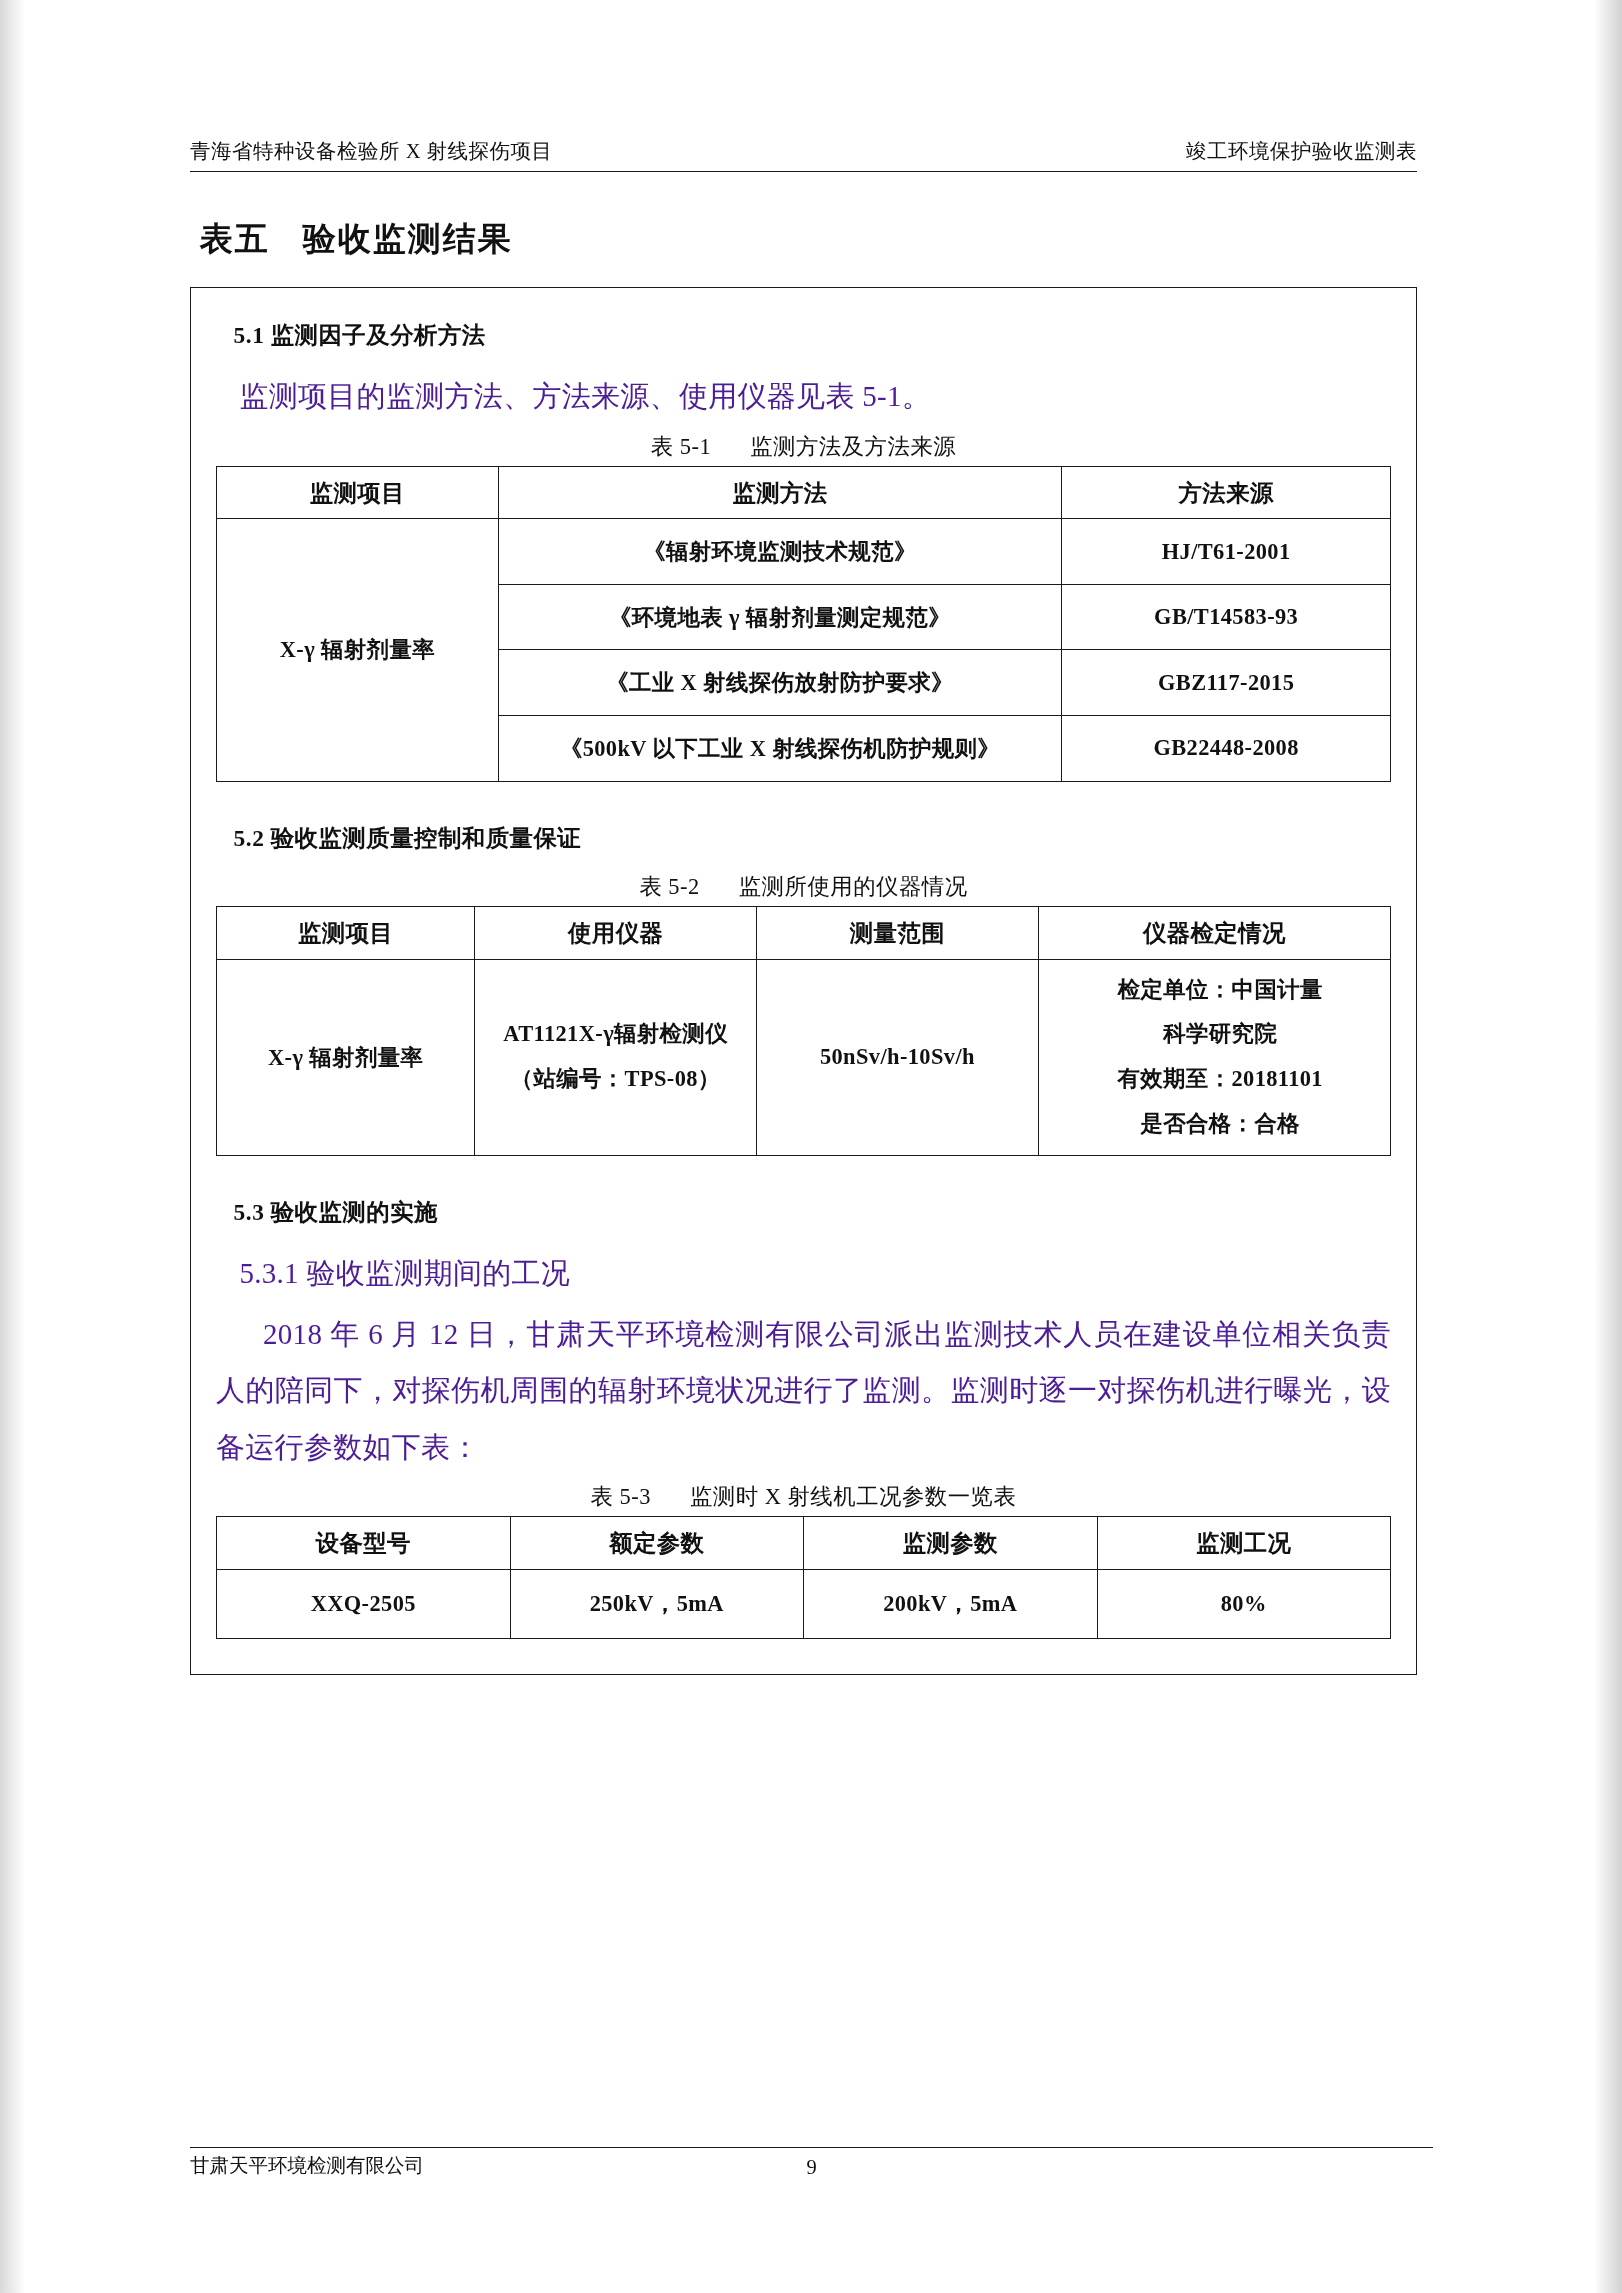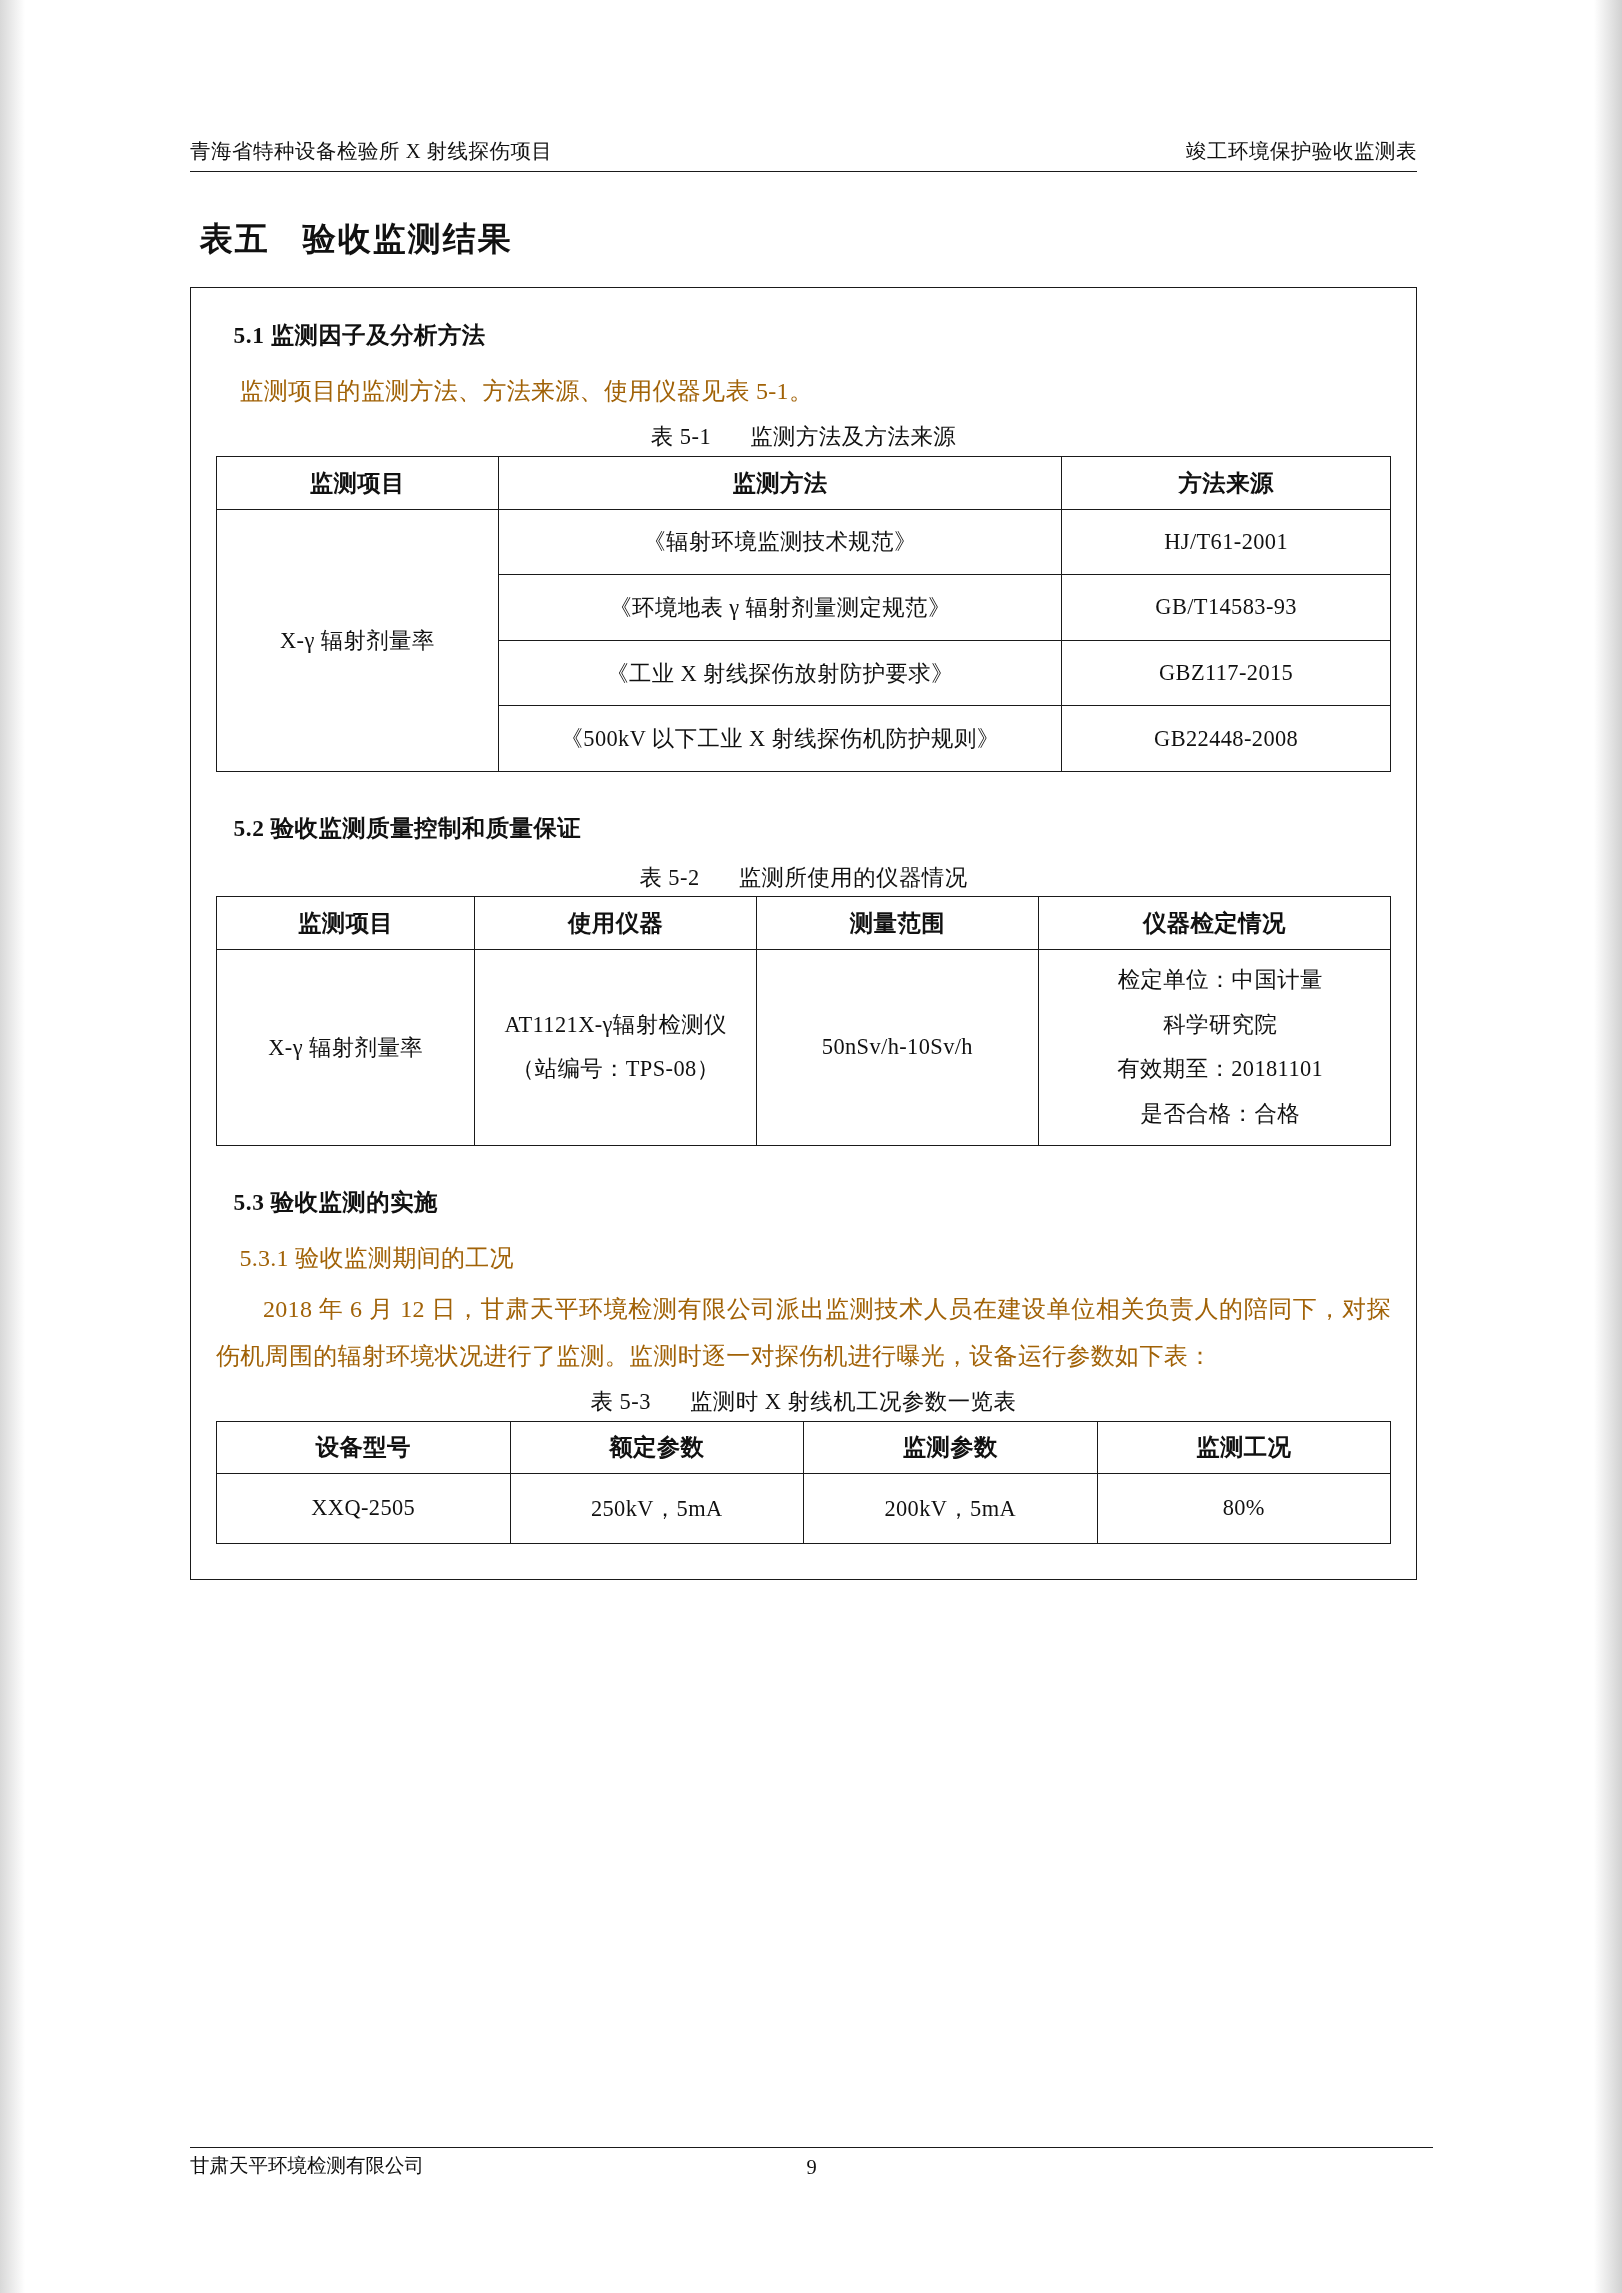--- a/index.html
+++ b/index.html
@@ -77,25 +77,25 @@
   h2.sec {
     font-size: 23.4px;
     font-weight: bold;
     margin: 5.9px 0 17.6px 17.6px;
     color: #111;
     letter-spacing: 0.5px;
   }
   h2.sec.tight { margin-top: 40px; }
 
   p.para {
-    font-size: 24px;
+    font-size: 29px;
     line-height: 1.95;
     margin: 0 0 3.9px 0;
     text-align: justify;
-    color: #a16207;
+    color: #4c1d95;
     letter-spacing: 0.3px;
   }
   p.indent { text-indent: 47px; }
   p.indent1 { text-indent: 23.4px; }
 
   .tbl-cap {
     font-size: 22.4px;
     text-align: center;
     margin: 5.9px 0 3.9px 0;
     color: #111;
@@ -106,21 +106,21 @@
   table.doc {
     border-collapse: collapse;
     width: 100%;
     margin: 0 0 5.9px 0;
   }
   table.doc td, table.doc th {
     border: 1.4px solid #1a1a1a;
     font-size: 22.4px;
     text-align: center;
     color: #111;
-    font-weight: normal;
+    font-weight: bold;
     padding: 9.8px 5.9px;
     letter-spacing: 0.4px;
   }
   table.doc th {
     font-weight: bold;
     font-size: 23.4px;
   }
   table.t51 td { height: 45px; }
   table.t52 td { padding: 7.8px 9.8px; }
   table.t52 td.detail {

